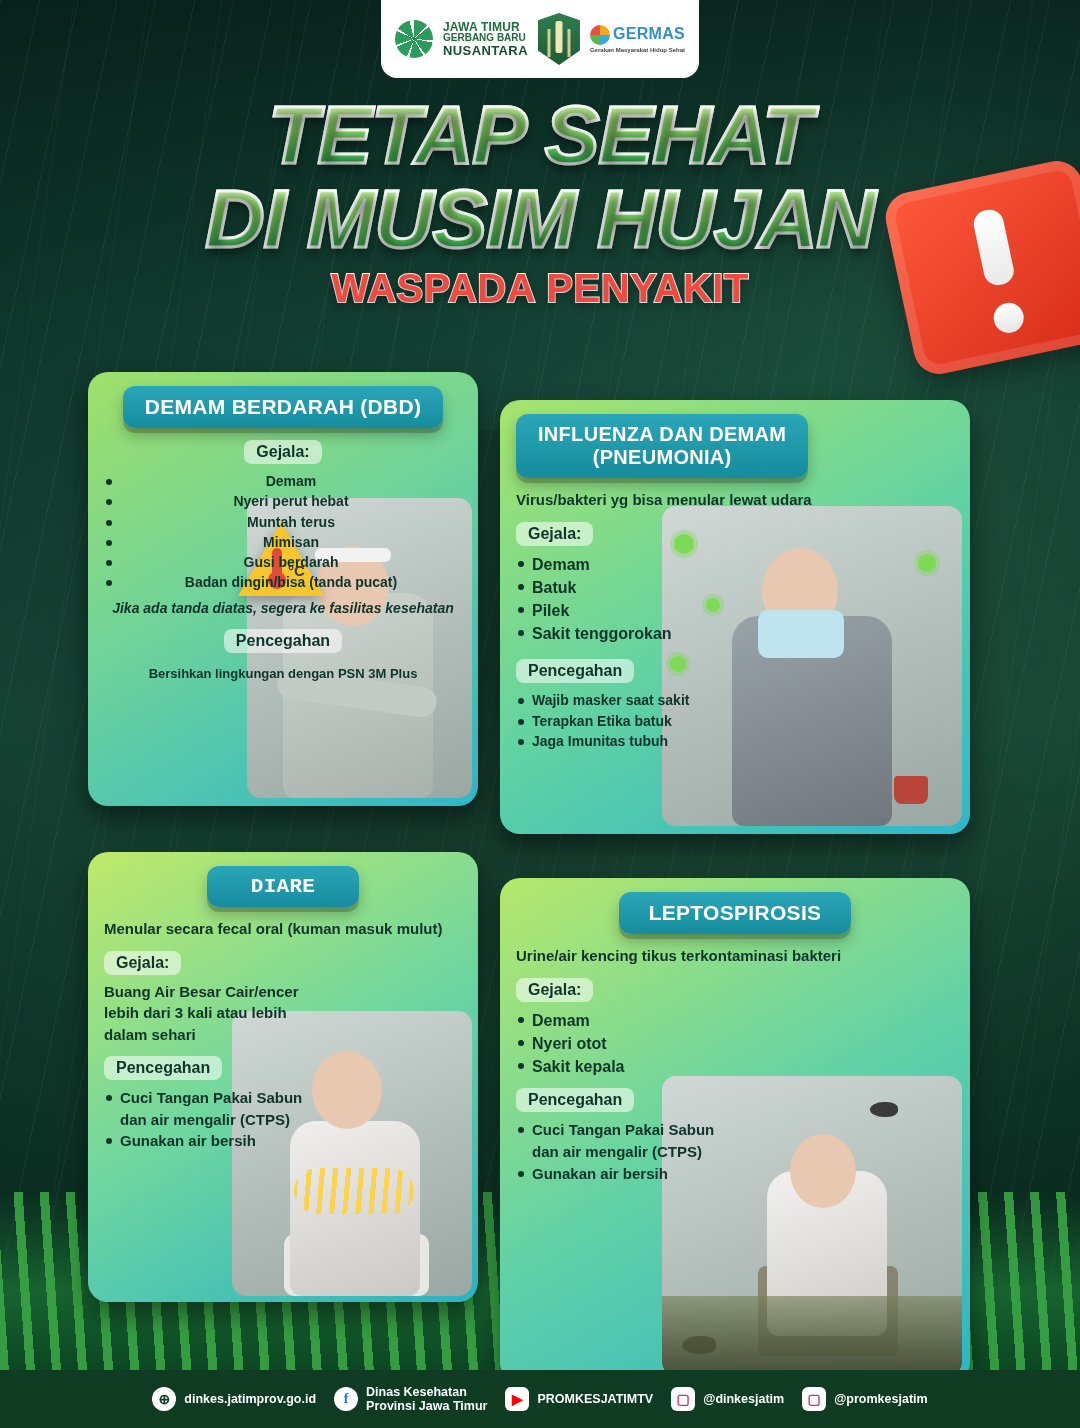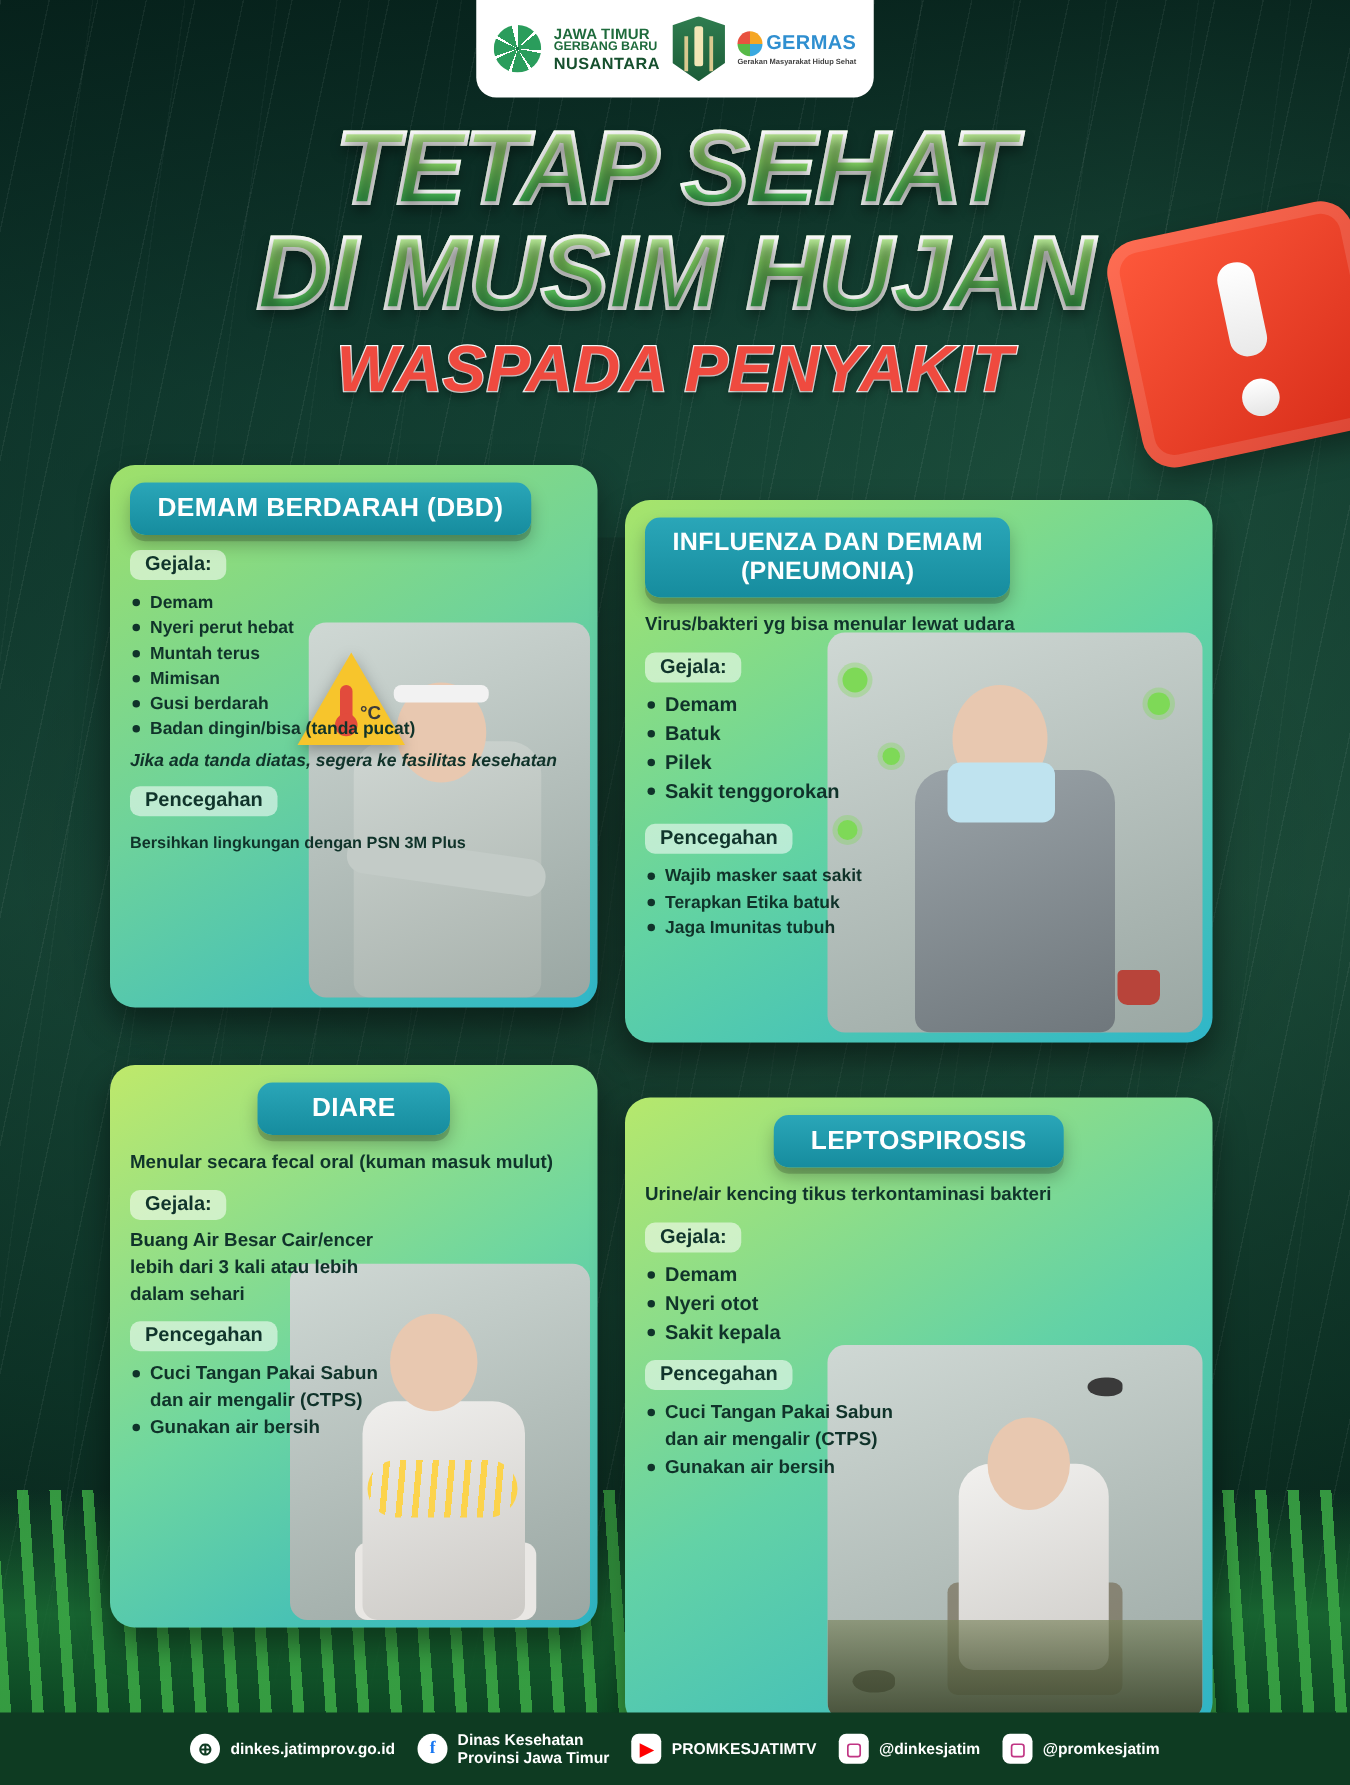--- a/index.html
+++ b/index.html
@@ -85,21 +85,21 @@
   .t2 {
     font-size: 82px; font-weight: 800; font-style: italic; letter-spacing: -1px;
     line-height: 1.02; margin-top: 2px;
     background: linear-gradient(180deg, #e6ffc4 0%, #8ce26a 40%, #1f9f4a 100%);
     -webkit-background-clip: text; background-clip: text; color: transparent;
     -webkit-text-stroke: 3px #ffffff;
     paint-order: stroke fill;
     text-shadow: 0 6px 10px rgba(0,0,0,.45);
   }
   .t3 {
-    font-size: 52px; font-weight: 800; font-style: italic; letter-spacing: .5px;
+    font-size: 40px; font-weight: 800; letter-spacing: .5px;
     color: #ef4a3f; margin-top: 6px;
     -webkit-text-stroke: 2px #ffffff;
     paint-order: stroke fill;
     text-shadow: 0 4px 8px rgba(0,0,0,.4);
   }
   
   .warn-sign {
     position: absolute; right: -18px; top: 175px; width: 200px; height: 185px;
     background: linear-gradient(145deg,#ff5a3c,#d62b18);
     border-radius: 26px; transform: rotate(-12deg);
@@ -122,21 +122,21 @@
     position: absolute; top: 372px; left: 88px; width: 910px;
     display: grid; grid-template-columns: 390px 470px; gap: 18px 22px;
     z-index: 4;
   }
   .card {
     border-radius: 20px; position: relative; overflow: hidden;
     box-shadow: 0 12px 26px rgba(0,0,0,.45);
     background: linear-gradient(150deg, #9fe06a 0%, #6fd39a 45%, #2fb6c9 100%);
     padding: 14px 16px 14px 16px;
   }
-  .card.c1 { height: 434px; }
+  .card.c1 { height: 434px; text-align: center; }
   .card.c2 { height: 434px; margin-top: 28px; background: linear-gradient(150deg,#a7e46b 0%, #63d3a2 50%, #2fb6c9 100%); }
   .card.c3 { height: 450px; background: linear-gradient(150deg,#bfe96a 0%, #6ed6a0 50%, #2cb2c4 100%); }
   .card.c4 { height: 504px; margin-top: 26px; background: linear-gradient(150deg,#b6e86c 0%, #63d2a6 50%, #2fb3c6 100%); }
   .card .photo {
     position: absolute; border-radius: 14px; overflow:hidden;
     background: linear-gradient(160deg,#cfd8d4,#9aa7a3);
   }
   .ribbon {
     display: inline-block;
     background: linear-gradient(180deg,#2aa6b8,#168c9e);
@@ -344,21 +344,21 @@
     <div class="card c3">
       <div class="photo p3">
         <div class="fig" style="position:absolute;inset:0;">
           <div class="toilet"></div>
           <div class="body"></div>
           <div class="head"></div>
           <div class="pain"></div>
         </div>
       </div>
       <div style="text-align:center;">
-        <div class="ribbon" style="padding:9px 44px;">DIARE</div>
+        <div class="ribbon" style="padding:9px 44px;font-family:Liberation Mono, monospace;">DIARE</div>
       </div>
       <div class="lead" style="max-width:360px;font-size:15px;">Menular secara fecal oral (kuman masuk mulut)</div>
       <div class="sub">Gejala:</div>
       <div class="plain">Buang Air Besar Cair/encer lebih dari 3 kali atau lebih dalam sehari</div>
       <div class="sub" style="margin-top:10px;">Pencegahan</div>
       <ul class="bul" style="max-width:205px;">
         <li style="font-size:15px;">Cuci Tangan Pakai Sabun dan air mengalir (CTPS)</li>
         <li style="font-size:15px;">Gunakan air bersih</li>
       </ul>
     </div>

